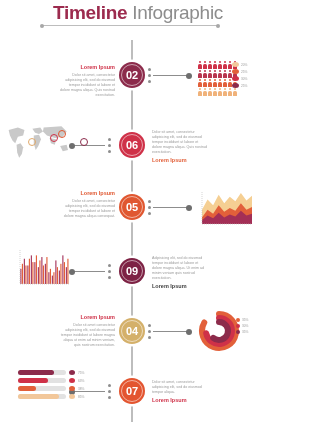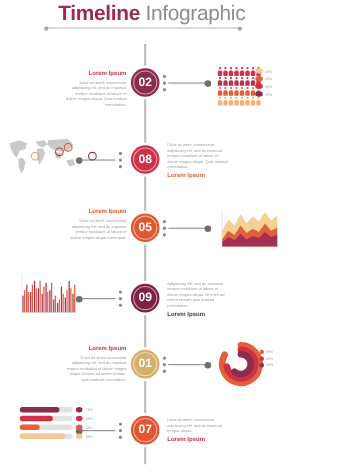--- a/index.html
+++ b/index.html
@@ -248,21 +248,21 @@
       <span class="lt">30%</span>
     </div>
     <div class="lrow">
       <span class="dot" style="background:#8c2b4b"></span>
       <span class="lt">25%</span>
     </div>
   </div>
 
 <div class="node" id="n2" style="top:132px;background:#cf3148;">
   <div class="ring"></div>
-  <span>08</span>
+  <span>06</span>
 </div>
 <div class="dots" style="left:108px;top:138px;">
     <i></i>
     <i></i>
     <i></i>
   </div>
 <div class="conn left" style="left:72px;top:145px;width:33px;">
     <span class="knob"></span>
   </div>
 <div class="tb l" style="left:152px;top:130px;">
@@ -347,21 +347,21 @@
       <rect x="46.3" y="7.368421052631579" width="1.15" height="28.63157894736842" fill="#a6375e"></rect>
       <rect x="47.849999999999994" y="14.105263157894736" width="1.15" height="21.894736842105264" fill="#e2603a"></rect>
       <rect x="49.8" y="19.157894736842106" width="1.15" height="16.842105263157894" fill="#a6375e"></rect>
       <rect x="51.349999999999994" y="10.736842105263158" width="1.15" height="25.263157894736842" fill="#e2603a"></rect>
       <path d="M4,2 L4,36" stroke="#b9b9b9" stroke-width="0.6" stroke-dasharray="1,1" fill="none"></path>
       <path d="M4,36 L54,36" stroke="#b9b9b9" stroke-width="0.6" stroke-dasharray="1,1" fill="none"></path>
     </svg></div>
 
 <div class="node" id="n5" style="top:318px;background:#d4b06a;">
   <div class="ring"></div>
-  <span>01</span>
+  <span>04</span>
 </div>
 <div class="dots" style="left:148px;top:324px;">
     <i></i>
     <i></i>
     <i></i>
   </div>
 <div class="conn right" style="left:153px;top:331px;width:36px;">
     <span class="knob"></span>
   </div>
 <div class="tb r" style="left:59px;top:314px;">

